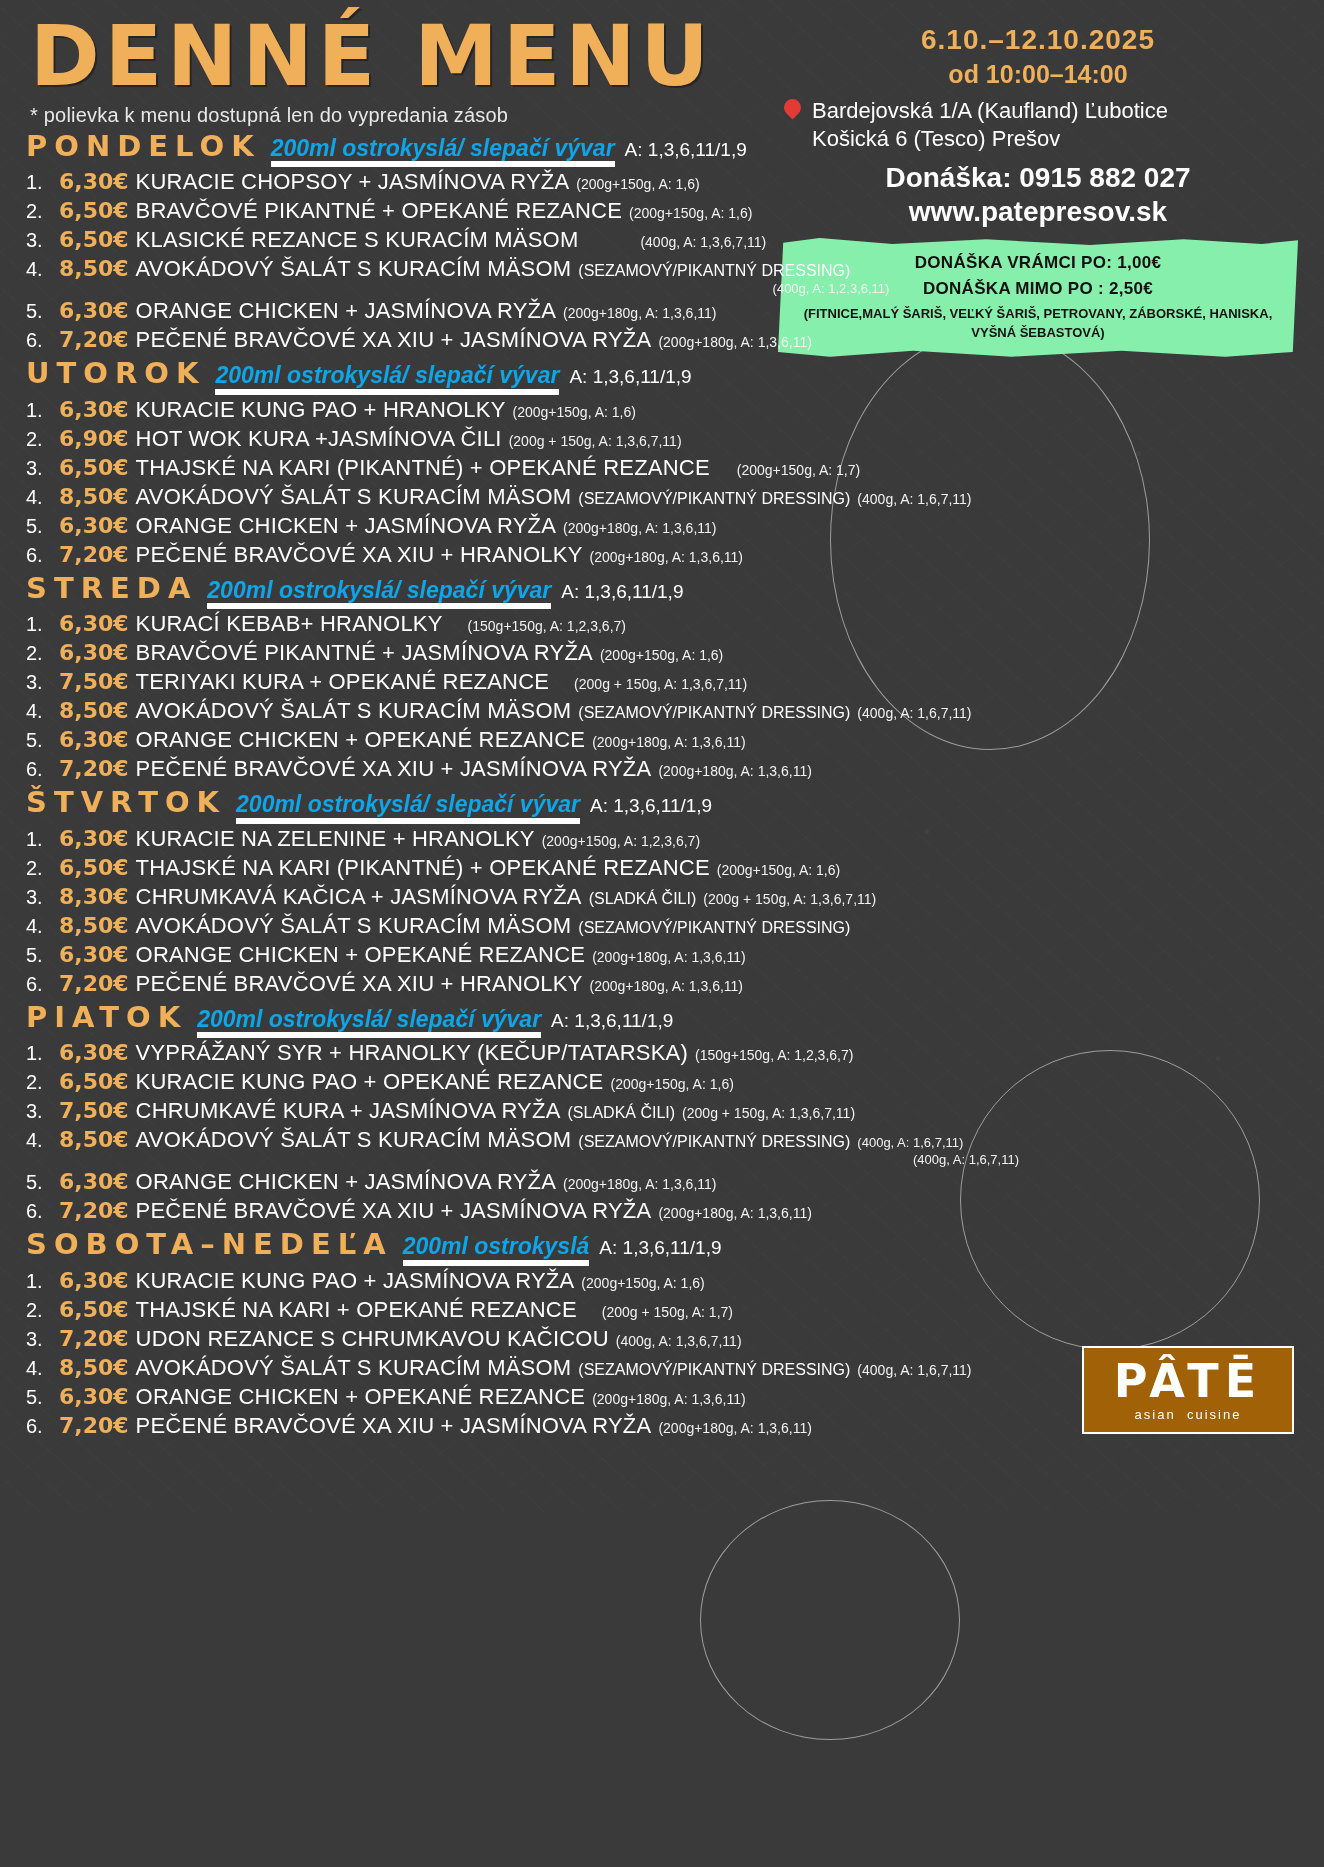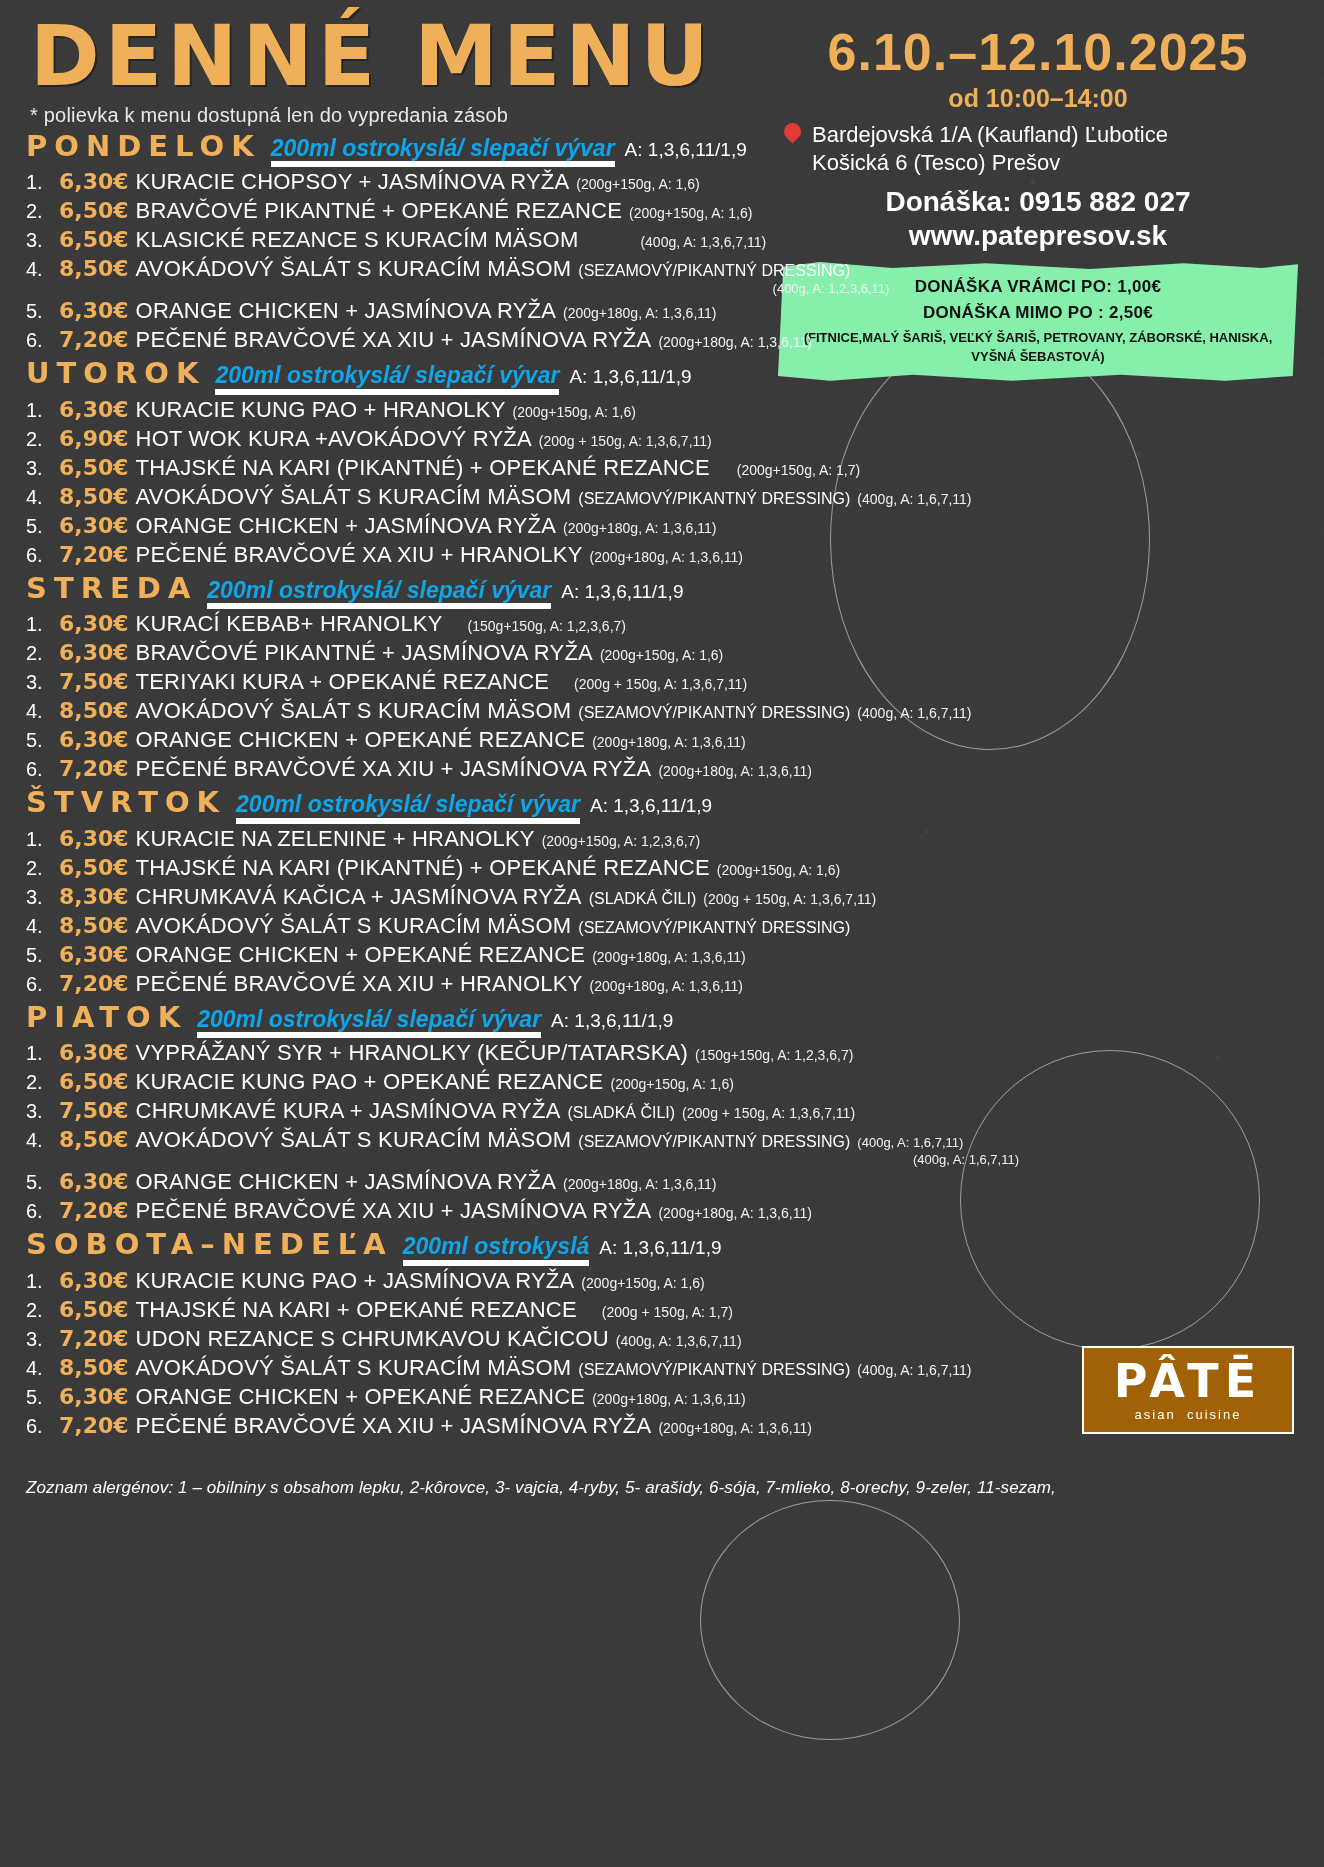--- a/index.html
+++ b/index.html
@@ -54,21 +54,21 @@
   }
 
   .header-right {
     position: absolute;
     top: 26px;
     right: 26px;
     width: 520px;
     text-align: right;
   }
   .date-range {
-    font-size: 52px;
+    font-size: 28px;
     font-weight: bold;
     color: #f0b05a;
     letter-spacing: 1px;
     line-height: 1;
     text-align: center;
   }
   .hours {
     font-size: 25px;
     font-weight: bold;
     color: #f0b05a;
@@ -300,21 +300,21 @@
       </div>
       <div class="item">
           <span class="num">1.</span>
           <span class="price">6,30€</span>
           <span class="name">KURACIE KUNG PAO + HRANOLKY</span>
           <span class="meta">(200g+150g, A: 1,6)</span>
         </div>
       <div class="item">
           <span class="num">2.</span>
           <span class="price">6,90€</span>
-          <span class="name">HOT WOK KURA +AVOKÁDOVÝ RYŽA</span>
+          <span class="name">HOT WOK KURA +JASMÍNOVA ČILI</span>
           <span class="meta">(200g + 150g, A: 1,3,6,7,11)</span>
         </div>
       <div class="item">
           <span class="num">3.</span>
           <span class="price">6,50€</span>
           <span class="name">THAJSKÉ NA KARI (PIKANTNÉ) + OPEKANÉ REZANCE</span>
           <span class="meta" style="padding-left:20px">(200g+150g, A: 1,7)</span>
         </div>
       <div class="item">
           <span class="num">4.</span>
@@ -521,14 +521,13 @@
 
   </div>
 
   <div class="logo">
     <div class="logo-main">PÂTĒ</div>
     <div class="logo-sub">
       <span>asian</span>&nbsp;&nbsp;<span>cuisine</span>
     </div>
   </div>
 
-  <div class="footer">Zoznam alergénov: 1 – obilniny s obsahom lepku, 2-kôrovce, 3- vajcia, 4-ryby, 5- arašidy, 6-sója, 7-mlieko, 8-orechy, 9-zeler, 11-sezam,</div>
 </div>
 
 </body></html>

